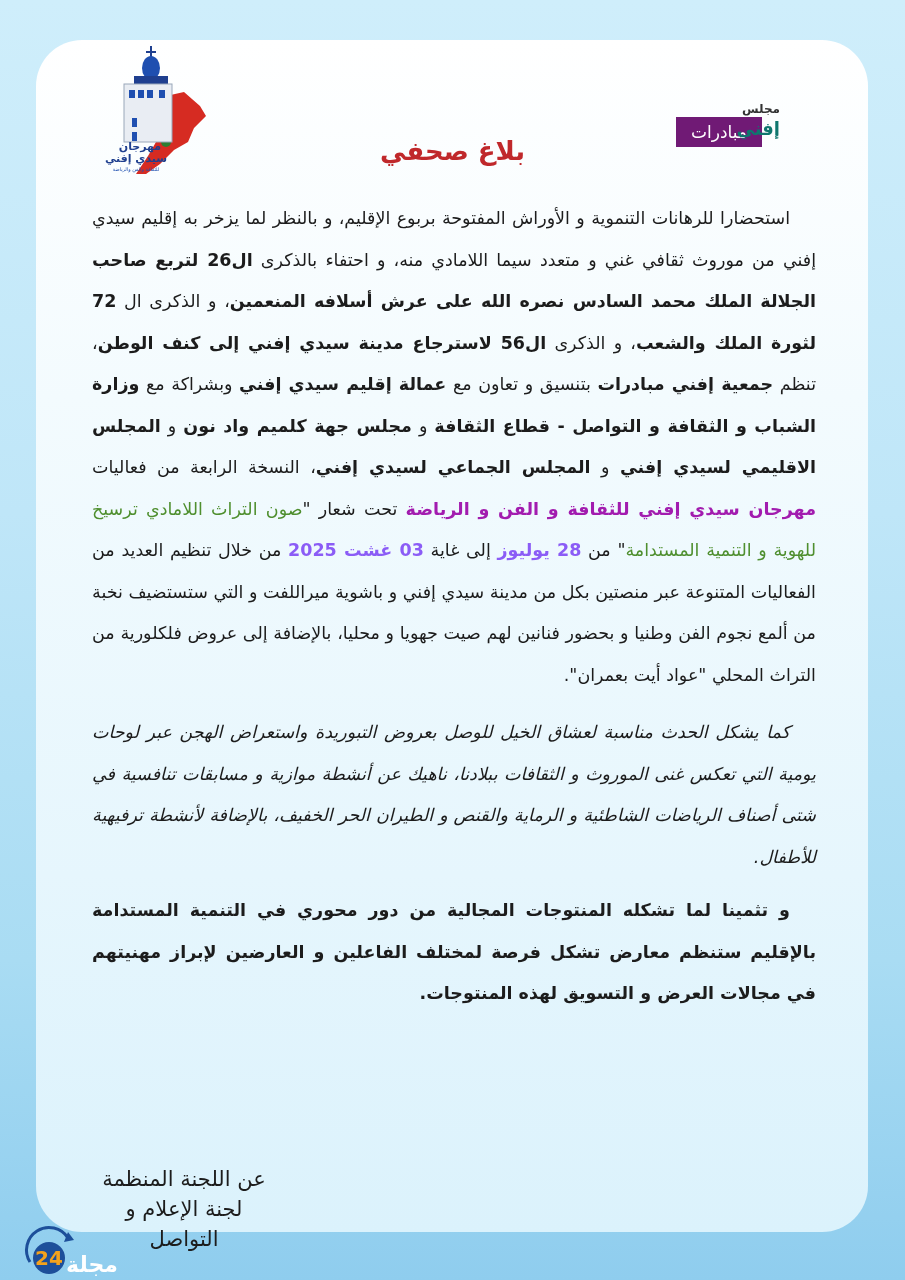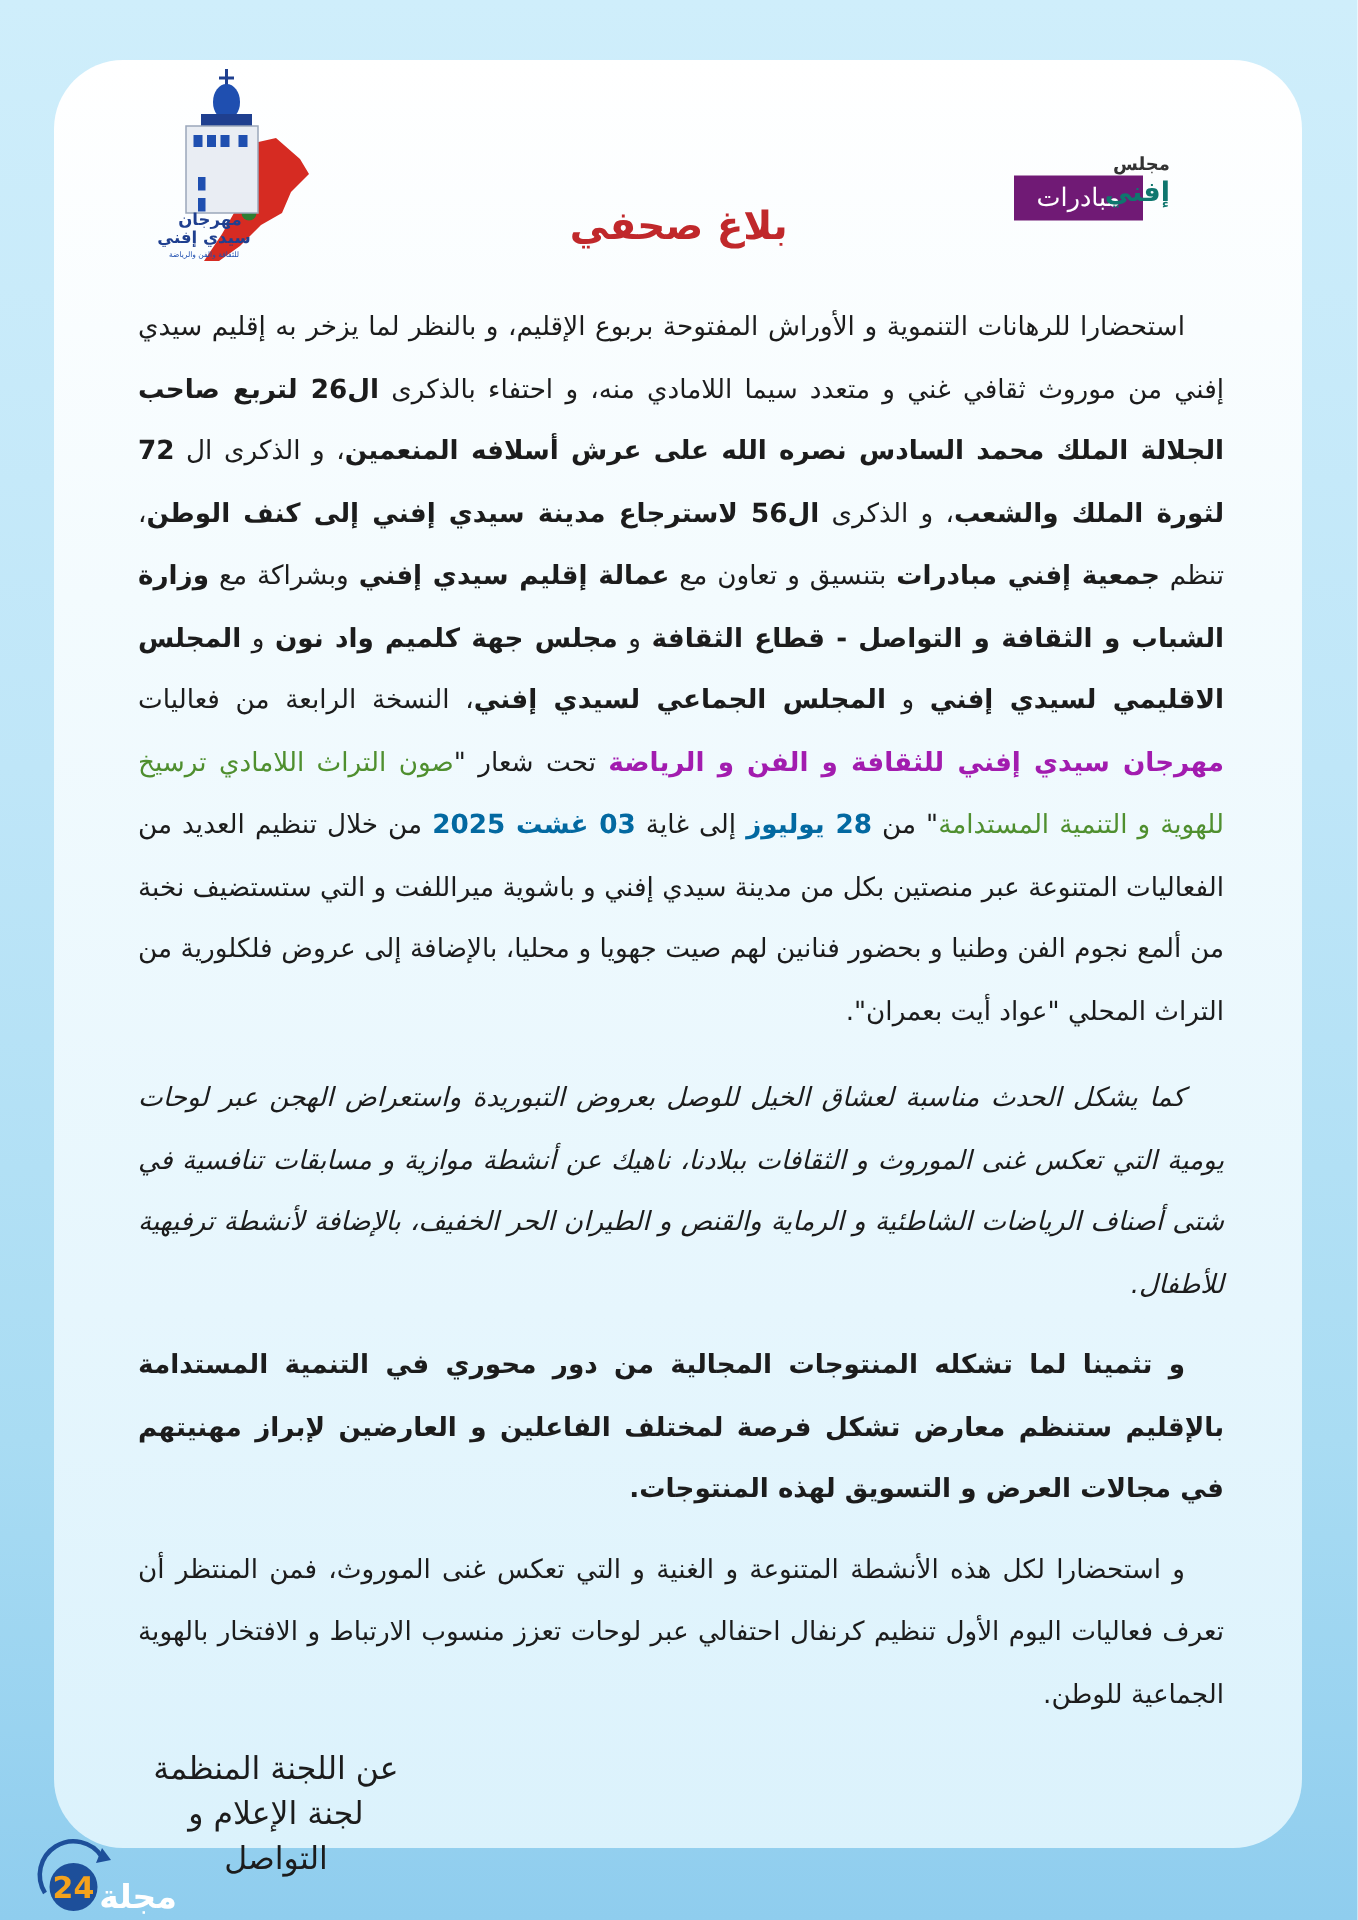--- a/index.html
+++ b/index.html
@@ -31,21 +31,21 @@
     font-size: 17.5px; line-height: 41.5px; color: #1c1c1c;
   }
   .body-text p { margin: 0; text-indent: 26px; }
   .p1 { margin-bottom: 16px !important; }
   .p2 { margin-bottom: 12px !important; font-style: italic; }
   .p3 { margin-bottom: 12px !important; font-weight: bold; }
   .p4 { margin-bottom: 16px !important; }
   b { font-weight: bold; }
   .blue { color: #a21caf; font-weight: bold; }
   .green { color: #4f8f2f; }
-  .red { color: #0369a1; font-weight: bold; }
+  .red { color: #8b5cf6; font-weight: bold; }
   .sign {
     position: absolute; left: 94px; width: 180px; direction: rtl; text-align: center;
     font-size: 21px; color: #1c1c1c; line-height: 30px;
   }
   .sign1 { top: 1164px; }
   .sign2 { top: 1194px; }
   .media-logo { position: absolute; left: 6px; top: 1222px; width: 112px; height: 56px; }
 </style>
 </head>
 <body>
@@ -82,21 +82,20 @@
 </div>
 
 <div class="title">بلاغ صحفي</div>
 
 <div class="body-text">
   <p class="p1">
     <span>استحضارا للرهانات التنموية و الأوراش المفتوحة بربوع الإقليم، و بالنظر لما يزخر به إقليم سيدي إفني من موروث ثقافي غني و متعدد سيما اللامادي منه، و احتفاء بالذكرى </span><b>ال26 لتربع صاحب الجلالة الملك محمد السادس نصره الله على عرش أسلافه المنعمين</b><span>، و الذكرى ال </span><b>72 لثورة الملك والشعب</b><span>، و الذكرى </span><b>ال56 لاسترجاع مدينة سيدي إفني إلى كنف الوطن</b><span>، تنظم </span><b>جمعية إفني مبادرات</b><span> بتنسيق و تعاون مع </span><b>عمالة إقليم سيدي إفني</b><span> وبشراكة مع </span><b>وزارة الشباب و الثقافة و التواصل - قطاع الثقافة</b><span> و </span><b>مجلس جهة كلميم واد نون</b><span> و </span><b>المجلس الاقليمي لسيدي إفني</b><span> و </span><b>المجلس الجماعي لسيدي إفني</b><span>، النسخة الرابعة من فعاليات </span><span class="blue">مهرجان سيدي إفني للثقافة و الفن و الرياضة</span><span> تحت شعار "</span><span class="green">صون التراث اللامادي ترسيخ للهوية و التنمية المستدامة</span><span>" من </span><span class="red">28 يوليوز</span><span> إلى غاية </span><span class="red">03 غشت 2025</span><span> من خلال تنظيم العديد من الفعاليات المتنوعة عبر منصتين بكل من مدينة سيدي إفني و باشوية ميراللفت و التي ستستضيف نخبة من ألمع نجوم الفن وطنيا و بحضور فنانين لهم صيت جهويا و محليا، بالإضافة إلى عروض فلكلورية من التراث المحلي "عواد أيت بعمران".</span>
   </p>
   <p class="p2">كما يشكل الحدث مناسبة لعشاق الخيل للوصل بعروض التبوريدة واستعراض الهجن عبر لوحات يومية التي تعكس غنى الموروث و الثقافات ببلادنا، ناهيك عن أنشطة موازية و مسابقات تنافسية في شتى أصناف الرياضات الشاطئية و الرماية والقنص و الطيران الحر الخفيف، بالإضافة لأنشطة ترفيهية للأطفال.</p>
   <p class="p3">و تثمينا لما تشكله المنتوجات المجالية من دور محوري في التنمية المستدامة بالإقليم ستنظم معارض تشكل فرصة لمختلف الفاعلين و العارضين لإبراز مهنيتهم في مجالات العرض و التسويق لهذه المنتوجات.</p>
-  <p class="p4">و استحضارا لكل هذه الأنشطة المتنوعة و الغنية و التي تعكس غنى الموروث، فمن المنتظر أن تعرف فعاليات اليوم الأول تنظيم كرنفال احتفالي عبر لوحات تعزز منسوب الارتباط و الافتخار بالهوية الجماعية للوطن.</p>
 </div>
 
 <div class="sign sign1">عن اللجنة المنظمة</div>
 <div class="sign sign2">لجنة الإعلام و التواصل</div>
 
 <div class="media-logo">
   <svg width="112" height="56" viewBox="0 0 112 56">
     <path d="M24 40 A22 22 0 0 1 62 16" fill="none" stroke="#1d4f9a" stroke-width="3"></path>
     <polygon points="62,10 68,18 58,20" fill="#1d4f9a"></polygon>
     <circle cx="43" cy="36" r="16" fill="#1d4f9a"></circle>

